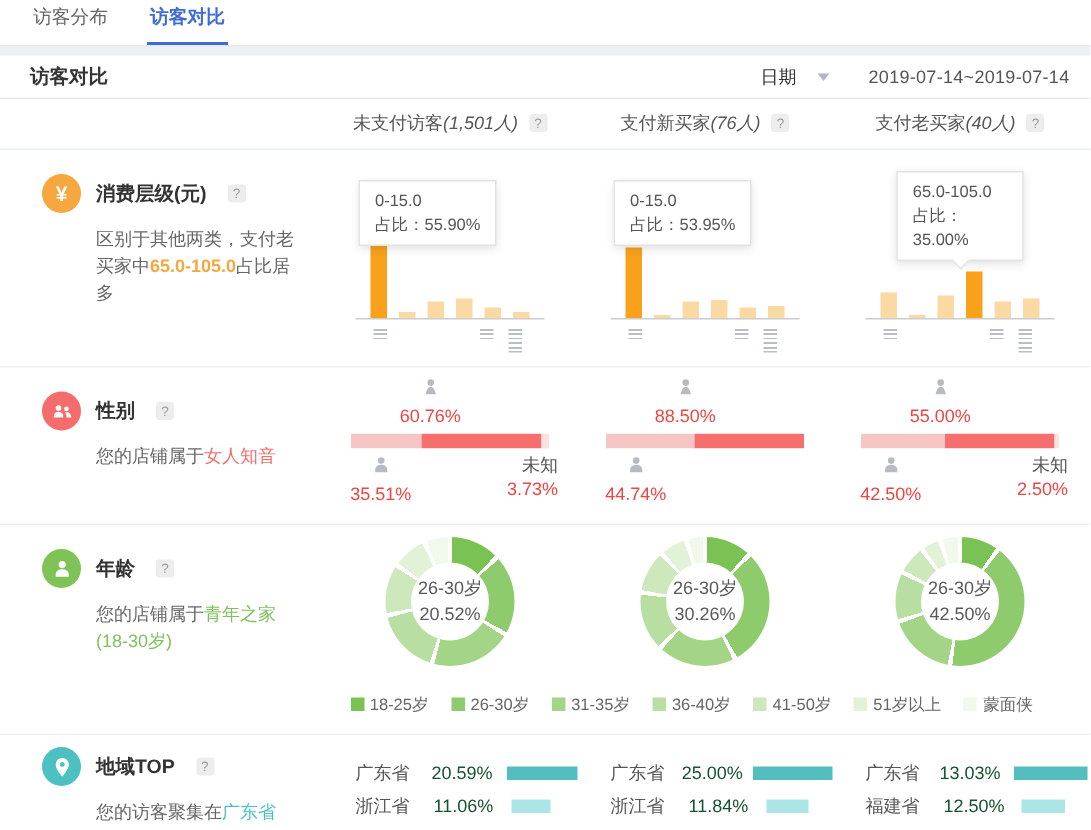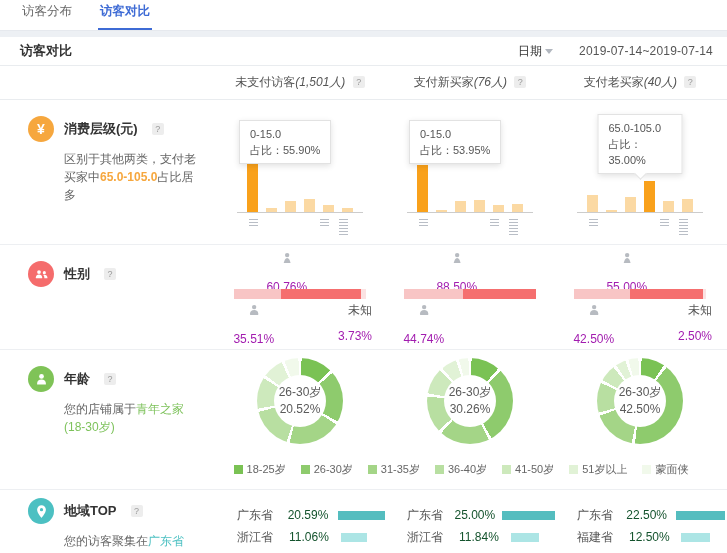--- a/index.html
+++ b/index.html
@@ -9,21 +9,21 @@
   
   .tabbar { height:30px; display:flex; align-items:flex-end; padding-left:20px; gap:24px; background:#fff; }
   .tab { padding:0 2px 8px; font-size:12.5px; color:#666; cursor:pointer; border-bottom:2px solid transparent; }
   .tab.active { color:#3e6bd5; border-bottom-color:#3e6bd5; font-weight:bold; }
   .strip { height:7px; background:#edf0f4; border-top:1px solid #e6e9ee; }
 
   
   .panel-head { height:29px; display:flex; align-items:center; padding:0 14px 0 20px; border-bottom:1px solid #e9ecef; }
   .panel-title { font-weight:bold; font-size:13px; color:#333; }
   .date-area { margin-left:auto; display:flex; align-items:center; gap:26px; }
-  .date-label { display:inline-flex; align-items:center; gap:3px; color:#333; cursor:pointer;margin-left:31px; }
+  .date-label { display:inline-flex; align-items:center; gap:14px; color:#333; cursor:pointer;margin-left:31px; }
   .caret { width:0; height:0; border-left:4px solid transparent; border-right:4px solid transparent; border-top:5px solid #b2b7bf; }
   .date-range { color:#555; letter-spacing:.2px; cursor:pointer; }
 
   
   .grid { display:grid; grid-template-columns:195px 170px 170px 170px; padding-left:20px; }
   .col-heads { height:34px; border-bottom:1px solid #e9ecef; align-items:center; }
   .col-head { text-align:center; color:#555; font-size:12px; }
   .cnt { font-style:italic; color:#555; }
   .help { display:inline-block; width:12px; height:12px; margin-left:4px; background:#ededed; color:#9a9a9a;
     font-size:9px; line-height:12px; text-align:center; border-radius:2px; cursor:pointer; vertical-align:1px; }
@@ -68,21 +68,21 @@
     background:#fff; border-right:1px solid #e2e2e2; border-bottom:1px solid #e2e2e2; transform:translateX(-50%) rotate(45deg); }
 
   
   .gender-cell { position:relative; height:100%; }
   .gwrap { position:relative; width:132px; margin:0 auto; height:100%; }
   .gbar { position:absolute; top:44px; left:0; width:132px; height:10px; display:flex; overflow:hidden; }
   .seg.male { background:#f8c5c5; } .seg.female { background:#f56f6f; } .seg.unk { background:#fbe2e2; }
   .g-female { position:absolute; top:6px; left:40%; transform:translateX(-50%); text-align:center; }
   .g-male { position:absolute; top:58px; left:15%; transform:translateX(-50%); text-align:center; }
   .g-unk { position:absolute; top:58px; right:-6px; text-align:right; color:#555; line-height:15px; }
-  .g-pct { color:#a21caf; font-size:12px; margin-top:11px; }
+  .g-pct { color:#ef4444; font-size:12px; margin-top:1px; }
   .person-ic { width:15px; height:15px; fill:#b7bbc1; }
 
   
   .age-cell { height:100%; display:flex; justify-content:center; padding-top:8px; }
   .ring { width:86px; height:86px; border-radius:50%; position:relative; }
   .hole { position:absolute; inset:17px; background:#fff; border-radius:50%;
     display:flex; flex-direction:column; align-items:center; justify-content:center; color:#5a5a5a; font-size:12px; line-height:17px; }
   .legend { position:absolute; left:195px; right:0; bottom:12px; display:flex; justify-content:center; gap:15px; }
   .lg-item { display:inline-flex; align-items:center; gap:4px; font-size:11px; color:#666; cursor:pointer; }
   .sw { width:9px; height:9px; display:inline-block; }
@@ -207,20 +207,21 @@
           <svg viewBox="0 0 24 24">
               <circle cx="8" cy="8" r="3"></circle>
               <path d="M8 12c-3 0-5 1.8-5 4.5V18h10v-1.5C13 13.8 11 12 8 12z"></path>
               <circle cx="16.5" cy="9" r="2.5"></circle>
               <path d="M16.5 12.5c-.6 0-1.2.1-1.7.3 1 .9 1.7 2.1 1.7 3.7V18h5v-1c0-2.7-2-4.5-5-4.5z"></path>
             </svg>
         </span>
         <span class="sec-title">性别</span>
         <span class="help">?</span>
       </div>
+      <p class="sec-desc"><span>您的店铺属于</span><em class="hl-red">女人知音</em></p>
     </div>
     <div class="gender-cell">
       <div class="gwrap">
         <div class="g-female"><svg class="person-ic" viewBox="0 0 24 24">
               <circle cx="12" cy="6.5" r="3.5"></circle>
               <path d="M12 11c-3 0-4.5 4-5.5 8h11C16.5 15 15 11 12 11z"></path>
             </svg><div class="g-pct f">60.76%</div></div>
         <div class="gbar">
             <span class="seg male" style="width: 35.51%;"></span>
             <span class="seg female" style="width: 60.76%;"></span>
@@ -388,21 +389,21 @@
           <span class="rbar" style="width: 28px; background: rgb(172, 229, 229);"></span>
         </div>
         <div class="rrow">
           <span class="rname"></span>
           <span class="rval"></span>
         </div>
       </div>
     <div class="region-cell">
         <div class="rrow">
           <span class="rname">广东省</span>
-          <span class="rval">22.50%</span>
+          <span class="rval">13.03%</span>
           <span class="rbar" style="width: 52px; background: rgb(84, 189, 191);"></span>
         </div>
         <div class="rrow">
           <span class="rname">福建省</span>
           <span class="rval">12.50%</span>
           <span class="rbar" style="width: 29px; background: rgb(172, 229, 229);"></span>
         </div>
         <div class="rrow">
           <span class="rname"></span>
           <span class="rval"></span>

